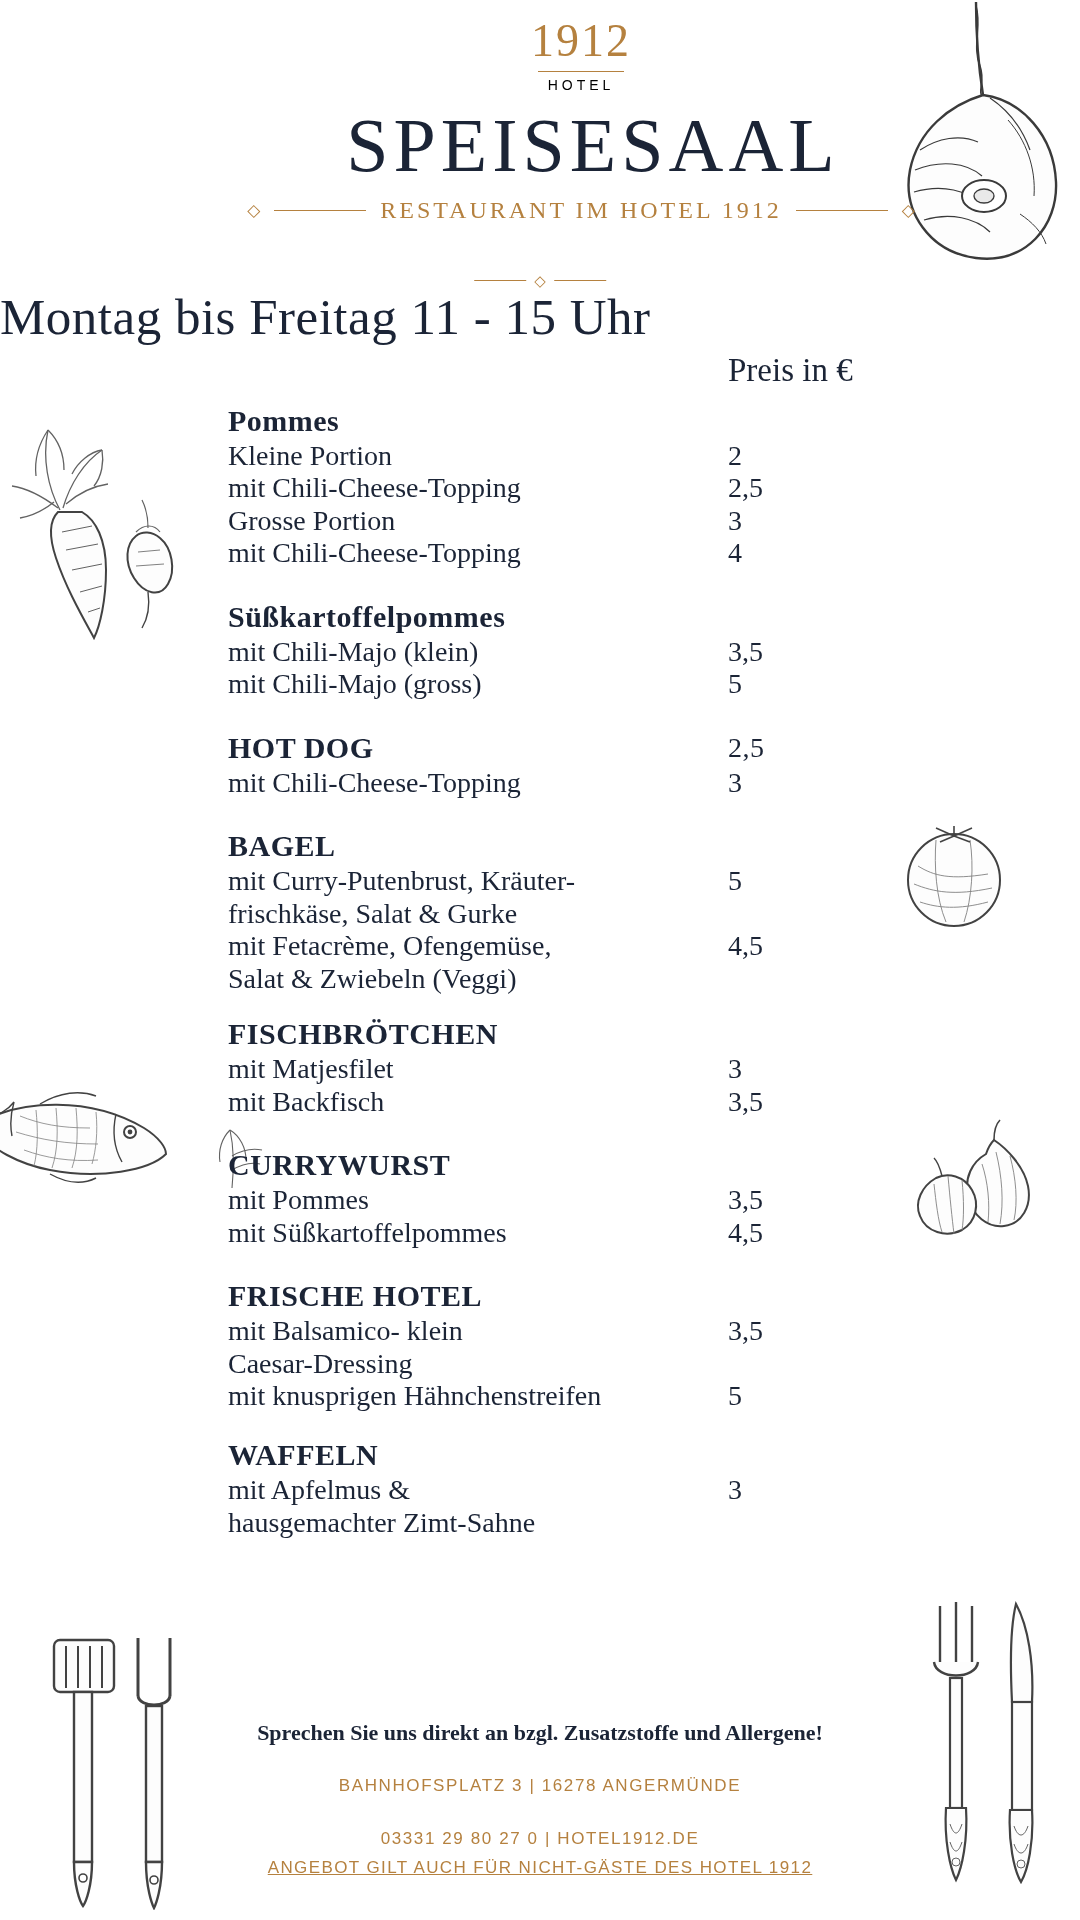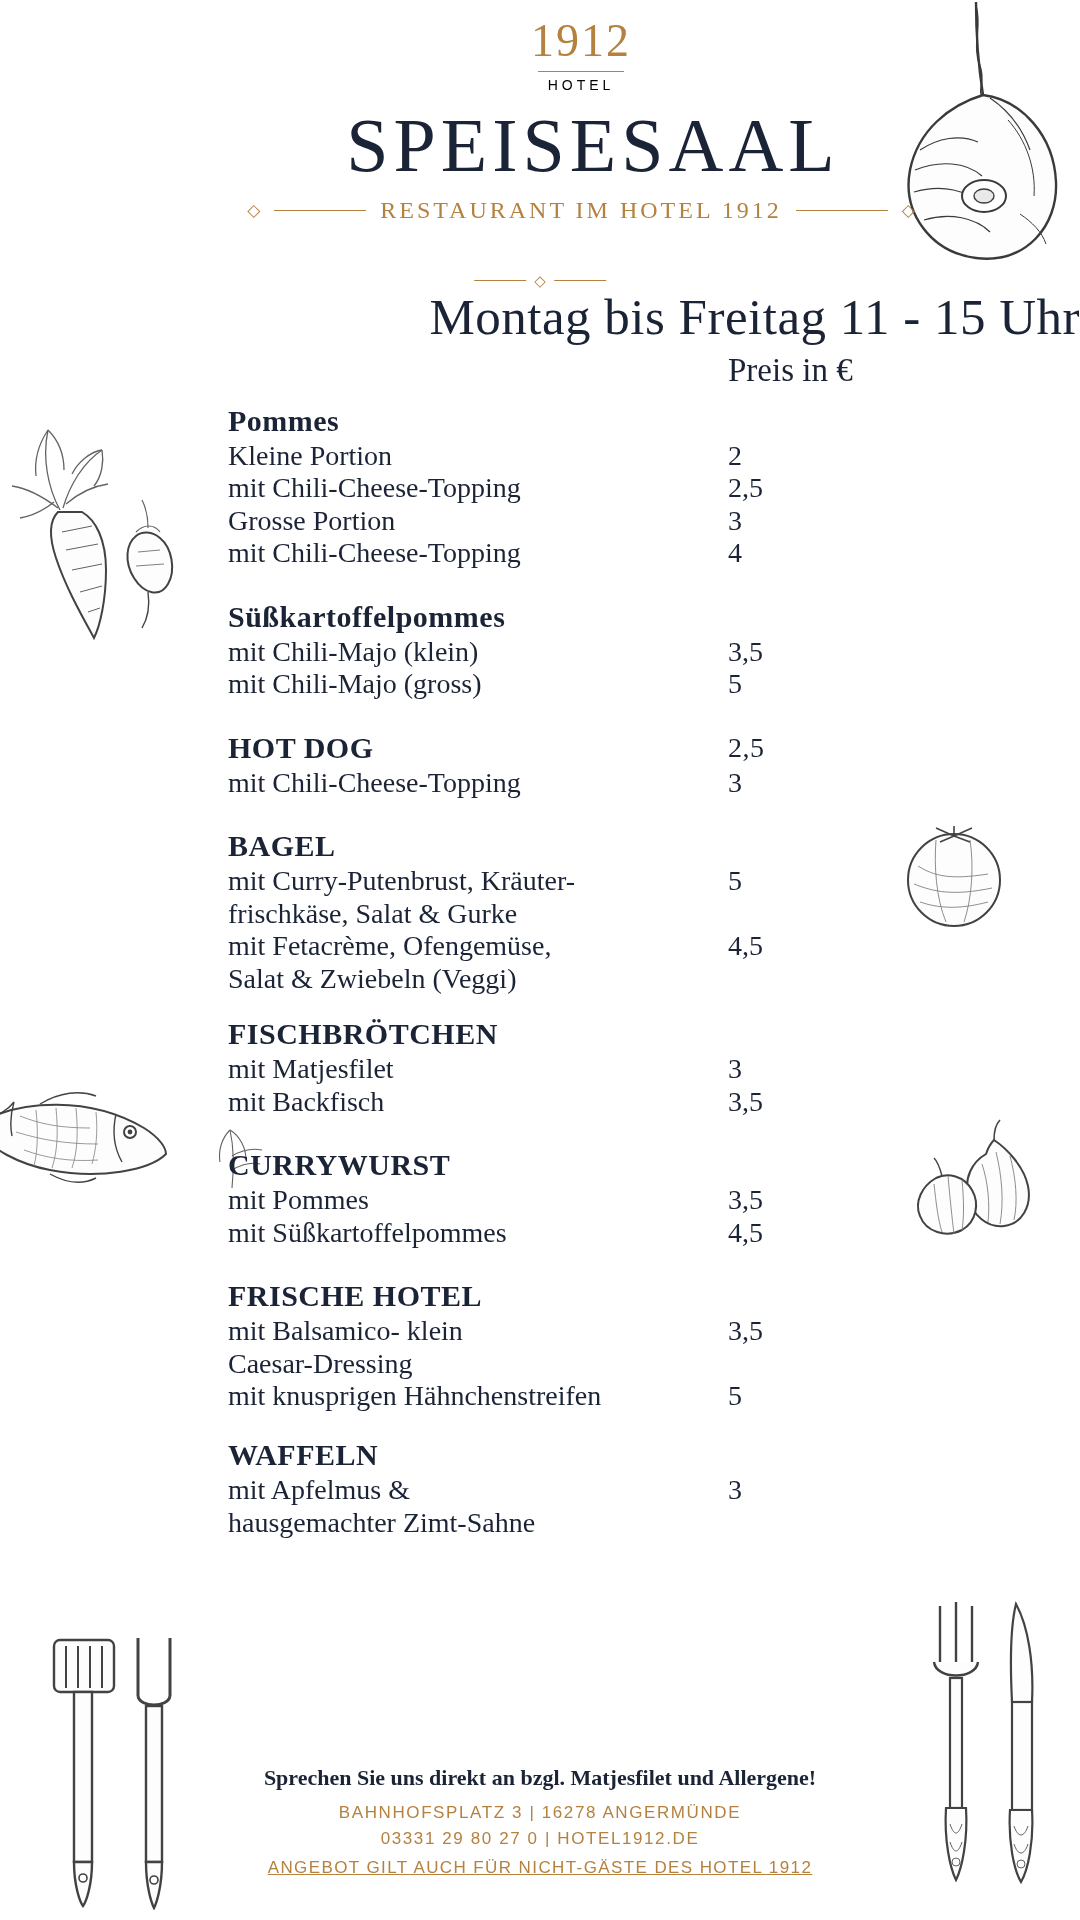--- a/index.html
+++ b/index.html
@@ -102,21 +102,21 @@
     width: 52px;
     height: 1px;
     background: #b5813f;
   }
 
   .daytime {
     position: absolute;
     top: 288px;
     left: 0;
     width: 1080px;
-    text-align: right;
+    text-align: left;
     font-family: "Liberation Serif", serif;
     font-size: 51px;
     color: #1b2436;
     letter-spacing: 0.5px;
   }
 
   
   .menu {
     position: absolute;
     top: 352px;
@@ -195,20 +195,21 @@
     font-size: 22px;
     color: #1b2436;
     margin-bottom: 9px;
   }
   .addr {
     font-family: "Liberation Sans", sans-serif;
     font-size: 17px;
     letter-spacing: 1.6px;
     color: #b5813f;
     line-height: 1.5;
+    margin-top: 27px;
   }
   .note {
     margin-top: 7px;
     font-family: "Liberation Sans", sans-serif;
     font-size: 17px;
     letter-spacing: 1.4px;
     color: #b5813f;
     text-decoration: underline;
   }
 
@@ -516,17 +517,17 @@
     <div class="row">
       <span class="rlabel">mit Apfelmus &amp;
 hausgemachter Zimt-Sahne</span>
       <span class="rprice">3</span>
     </div>
   </div>
 
 </div>
 
 <div class="footer">
-  <div class="allergens">Sprechen Sie uns direkt an bzgl. Matjesfilet und Allergene!</div>
+  <div class="allergens">Sprechen Sie uns direkt an bzgl. Zusatzstoffe und Allergene!</div>
   <div class="addr">BAHNHOFSPLATZ 3 | 16278 ANGERMÜNDE</div>
   <div class="addr">03331 29 80 27 0 | HOTEL1912.DE</div>
   <div class="note">ANGEBOT GILT AUCH FÜR NICHT-GÄSTE DES HOTEL 1912</div>
 </div>
 
 </body></html>

